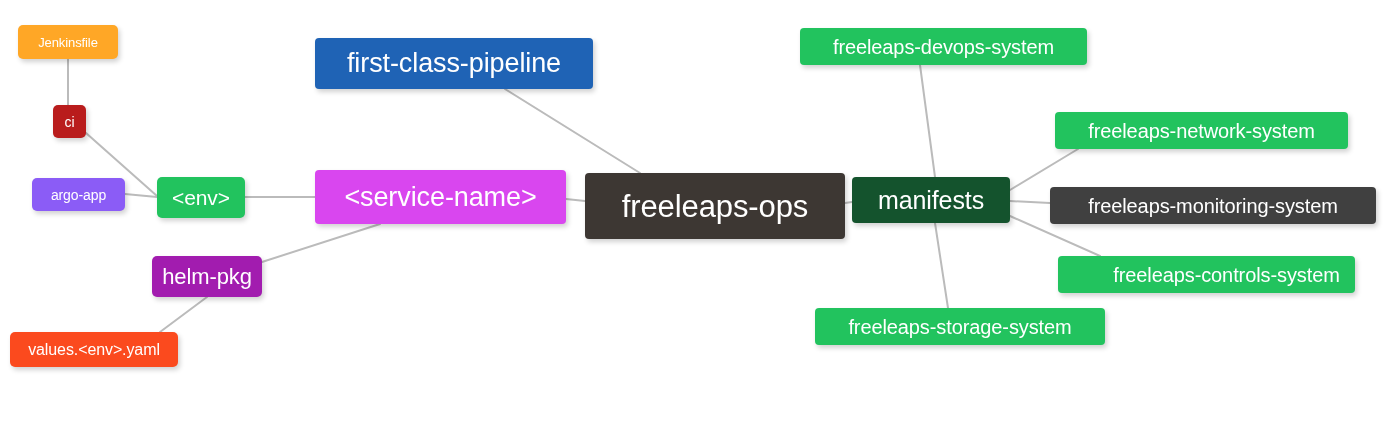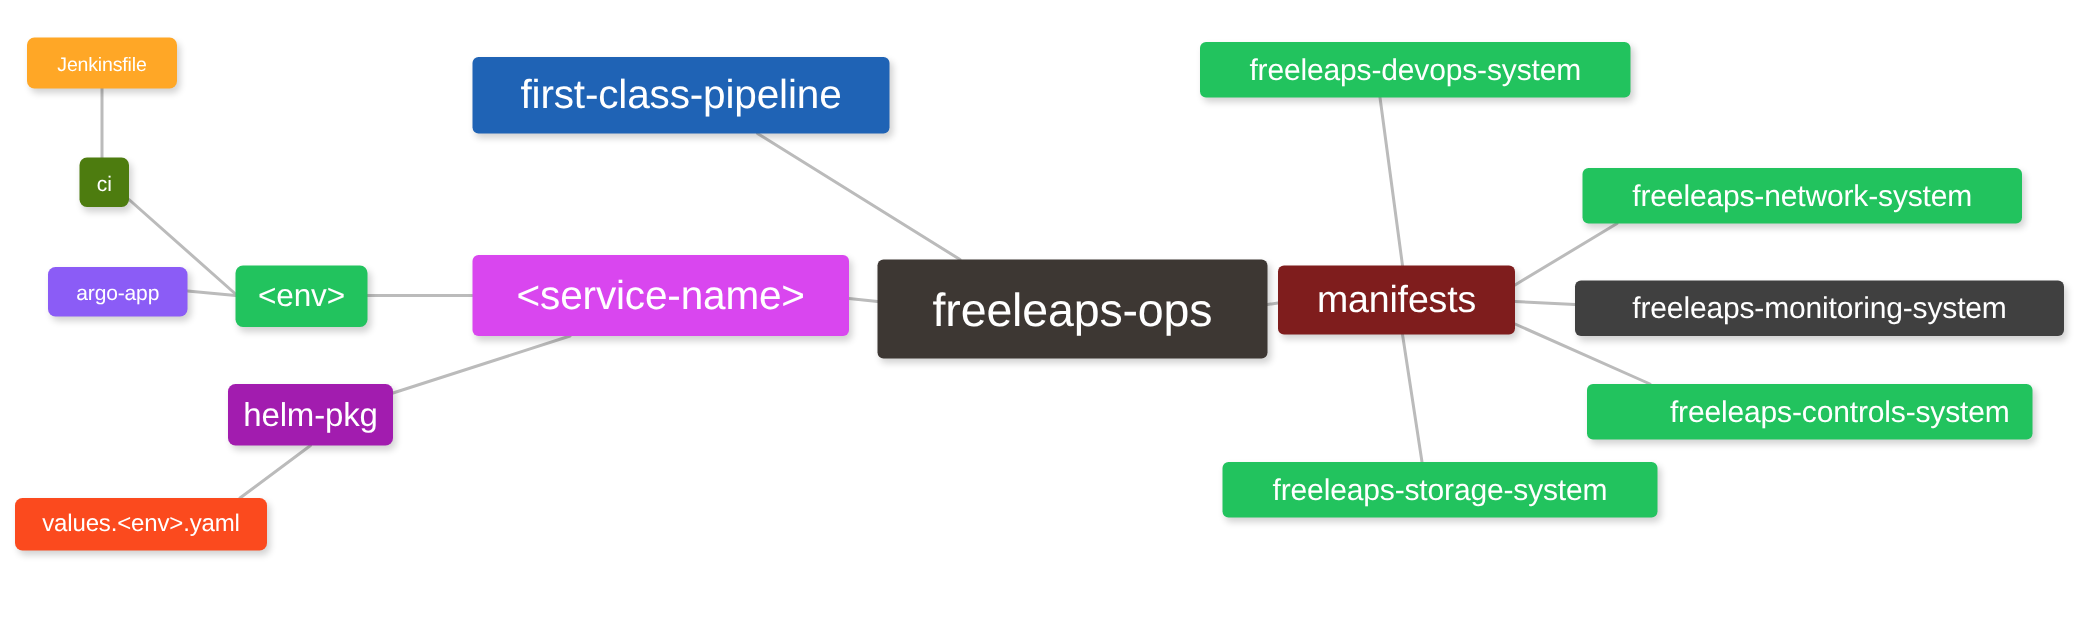--- a/index.html
+++ b/index.html
@@ -61,21 +61,21 @@
       <line x1="935" y1="177" x2="920" y2="65" stroke="#bbbbbb" stroke-width="2" stroke-linecap="round"></line>
       <line x1="1010" y1="190" x2="1078" y2="149" stroke="#bbbbbb" stroke-width="2" stroke-linecap="round"></line>
       <line x1="1010" y1="201" x2="1050" y2="203" stroke="#bbbbbb" stroke-width="2" stroke-linecap="round"></line>
       <line x1="1010" y1="216" x2="1100" y2="256" stroke="#bbbbbb" stroke-width="2" stroke-linecap="round"></line>
       <line x1="935" y1="223" x2="948" y2="308" stroke="#bbbbbb" stroke-width="2" stroke-linecap="round"></line>
     </svg>
   <div id="node-layer">
       <div class="node" style="left: 18px; top: 25px; width: 100px; height: 34px; background: rgb(255, 167, 38); border-radius: 5px; font-size: 13px;">
         <span class="node-label">Jenkinsfile</span>
       </div>
-      <div class="node" style="left: 53px; top: 105px; width: 33px; height: 33px; background: #4d7c0f; border-radius: 5px; font-size: 14px;">
+      <div class="node" style="left: 53px; top: 105px; width: 33px; height: 33px; background: #b91c1c; border-radius: 5px; font-size: 14px;">
         <span class="node-label">ci</span>
       </div>
       <div class="node" style="left: 32px; top: 178px; width: 93px; height: 33px; background: #8b5cf6; border-radius: 5px; font-size: 14px;">
         <span class="node-label">argo-app</span>
       </div>
       <div class="node" style="left: 157px; top: 177px; width: 88px; height: 41px; background: rgb(34, 195, 94); border-radius: 5px; font-size: 21px;">
         <span class="node-label">&lt;env&gt;</span>
       </div>
       <div class="node" style="left: 152px; top: 256px; width: 110px; height: 41px; background: #a21caf; border-radius: 5px; font-size: 22px;">
         <span class="node-label">helm-pkg</span>
@@ -85,21 +85,21 @@
       </div>
       <div class="node" style="left: 315px; top: 38px; width: 278px; height: 51px; background: rgb(31, 99, 181); border-radius: 4px; font-size: 27px;">
         <span class="node-label">first-class-pipeline</span>
       </div>
       <div class="node" style="left: 315px; top: 170px; width: 251px; height: 54px; background: #d946ef; border-radius: 4px; font-size: 27px;">
         <span class="node-label">&lt;service-name&gt;</span>
       </div>
       <div class="node" style="left: 585px; top: 173px; width: 260px; height: 66px; background: rgb(61, 55, 51); border-radius: 4px; font-size: 31px;">
         <span class="node-label">freeleaps-ops</span>
       </div>
-      <div class="node" style="left: 852px; top: 177px; width: 158px; height: 46px; background: #7f1d1d; border-radius: 4px; font-size: 25px;">
+      <div class="node" style="left: 852px; top: 177px; width: 158px; height: 46px; background: #14532d; border-radius: 4px; font-size: 25px;">
         <span class="node-label">manifests</span>
       </div>
       <div class="node" style="left: 800px; top: 28px; width: 287px; height: 37px; background: rgb(34, 195, 94); border-radius: 4px; font-size: 20px;">
         <span class="node-label">freeleaps-devops-system</span>
       </div>
       <div class="node" style="left: 1055px; top: 112px; width: 293px; height: 37px; background: rgb(34, 195, 94); border-radius: 4px; font-size: 20px;">
         <span class="node-label">freeleaps-network-system</span>
       </div>
       <div class="node" style="left: 1050px; top: 187px; width: 326px; height: 37px; background: #404040; border-radius: 4px; font-size: 20px;">
         <span class="node-label">freeleaps-monitoring-system</span>

